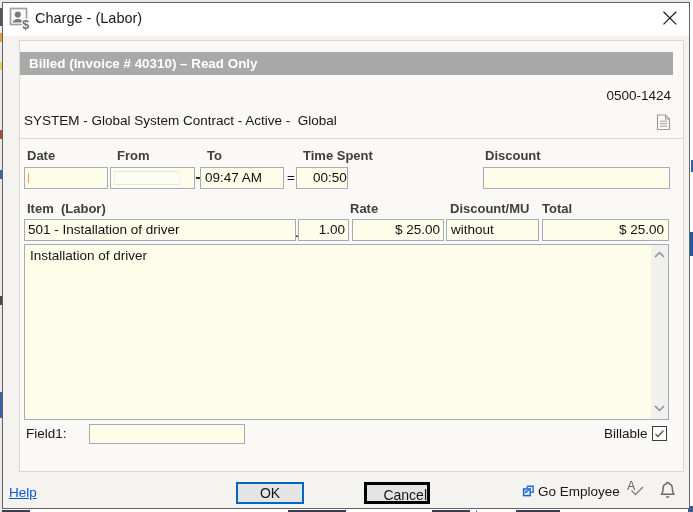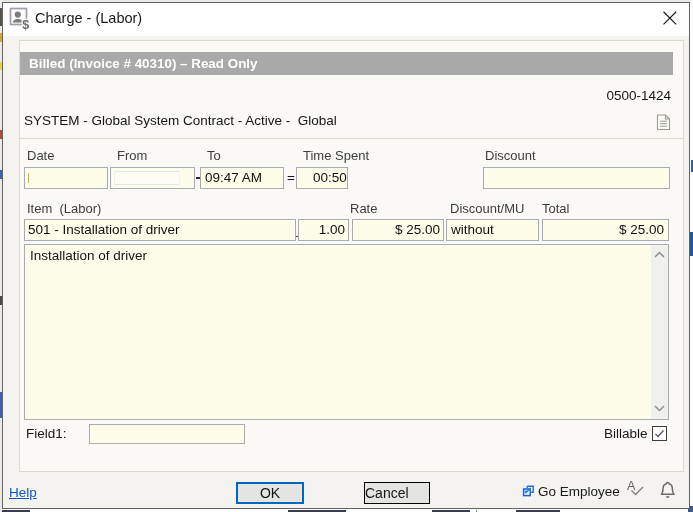--- a/index.html
+++ b/index.html
@@ -1,20 +1,20 @@
 <!DOCTYPE html>
 <html><head>
 <meta charset="utf-8">
 <style>
   html,body{margin:0;padding:0;}
   body{width:693px;height:512px;overflow:hidden;font-family:"Liberation Sans",sans-serif;}
   #stage{position:relative;width:693px;height:512px;background:#ffffff;overflow:hidden;}
   .abs{position:absolute;}
   .fld{position:absolute;background:#fdfdea;border:1px solid #a5acb8;font-size:13.5px;color:#111;box-sizing:border-box;line-height:20px;white-space:nowrap;}
-  .lbl{position:absolute;font-weight:normal;color:#3e3e3e;font-size:13px;white-space:nowrap;}
+  .lbl{position:absolute;font-weight:bold;color:#3e3e3e;font-size:13px;white-space:nowrap;}
   .txt{position:absolute;color:#161616;font-size:13.5px;white-space:nowrap;}
 </style>
 </head>
 <body>
 <div id="stage">
 
   <div class="abs" style="left:0;top:0;width:693px;height:3px;background:#e9e8e5;"></div>
   <div class="abs" style="left:0;top:0;width:2px;height:512px;background:#eceae7;"></div>
   <div class="abs" style="left:0;top:8px;width:2px;height:18px;background:#5a5450;"></div>
   <div class="abs" style="left:0;top:33px;width:2px;height:9px;background:#d8a23c;"></div>
@@ -103,21 +103,21 @@
   <div class="txt" style="left:26px;top:426px;">Field1:</div>
   <div class="fld" style="left:89px;top:424px;width:156px;height:20px;"></div>
   <div class="txt" style="left:604px;top:426px;">Billable</div>
   <div class="abs" style="left:652px;top:426px;width:15px;height:15px;background:#fefefe;border:1px solid #3c3c3c;box-sizing:border-box;"></div>
   <svg class="abs" style="left:653px;top:427px;" width="13" height="13" viewBox="0 0 13 13">
     <path d="M2.5 7 L5 9.5 L10.5 3.5" fill="none" stroke="#585858" stroke-width="1.3"></path>
   </svg>
 
   <div class="abs" style="left:9px;top:485px;color:#0b57d0;font-size:13.5px;text-decoration:underline;">Help</div>
   <div class="abs" style="left:236px;top:482px;width:68px;height:22px;background:#e4e4e2;border:2px solid #0067c0;box-sizing:border-box;text-align:center;font-size:14px;color:#161616;line-height:18px;">OK</div>
-  <div class="abs" style="left:364px;top:482px;width:66px;height:22px;background:#e4e4e2;border:1px solid #000000;box-sizing:border-box;text-align:left;font-size:14px;color:#161616;line-height:20px;">Cancel</div>
+  <div class="abs" style="left:364px;top:482px;width:66px;height:22px;background:#e4e4e2;border:3px solid #000000;box-sizing:border-box;text-align:right;font-size:14px;color:#161616;line-height:20px;">Cancel</div>
 
   <svg class="abs" style="left:522px;top:484px;" width="13" height="13" viewBox="0 0 13 13">
     <path d="M5.2 2.2 H11.2 V8.2 H9.2 M5.2 2.2 V4.2" fill="none" stroke="#1f6fd4" stroke-width="1.4"></path>
     <rect x="1.6" y="5.0" width="6.6" height="6.6" fill="none" stroke="#1a66cc" stroke-width="1.5"></rect>
     <path d="M3.6 9.0 L8.0 4.6" stroke="#2a77d8" stroke-width="1.4"></path>
     <path d="M8.6 3.2 L8.9 6.2 L5.9 5.9 Z" fill="#2a77d8"></path>
     <path d="M3.0 9.6 L2.7 6.6 L5.7 6.9 Z" fill="#2a77d8"></path>
   </svg>
   <div class="abs" style="left:538px;top:484px;color:#191919;font-size:13.5px;">Go Employee</div>
 

